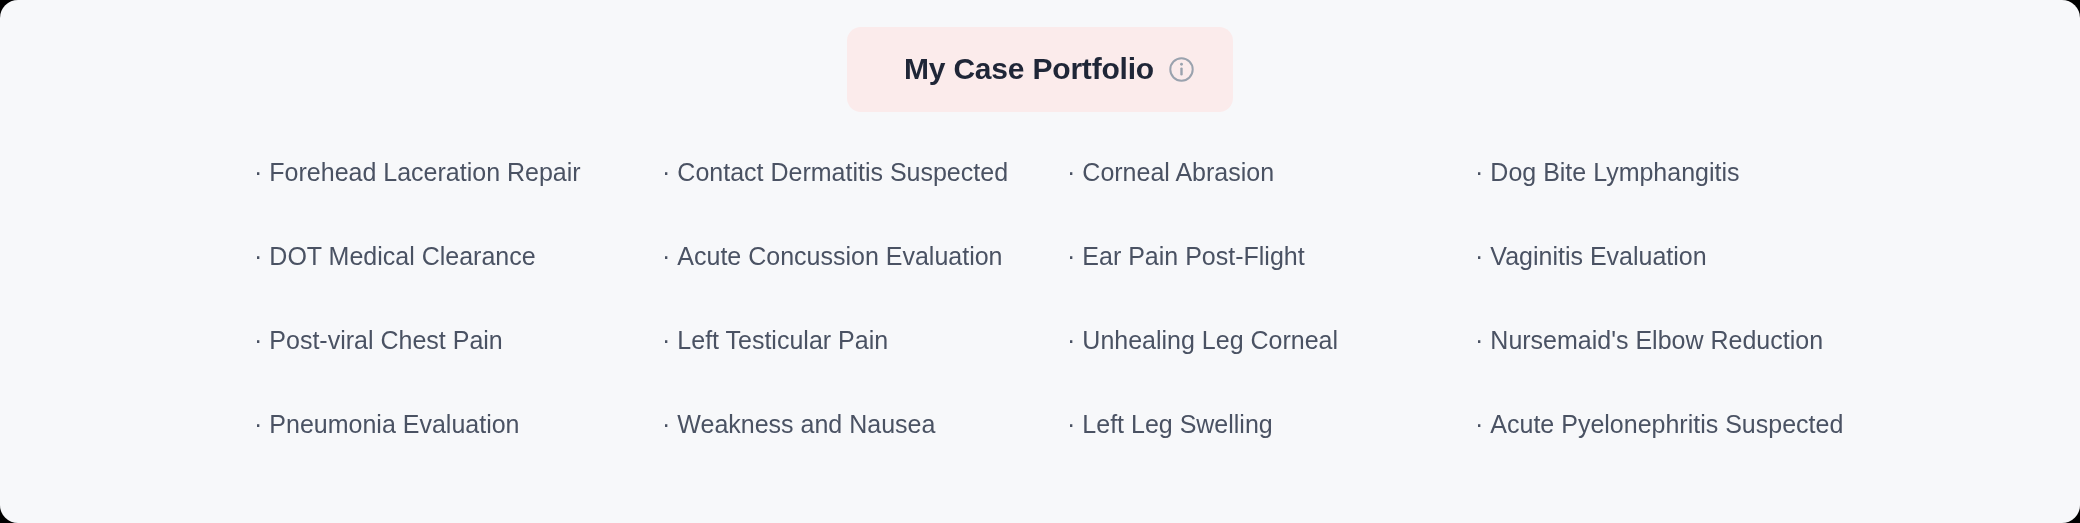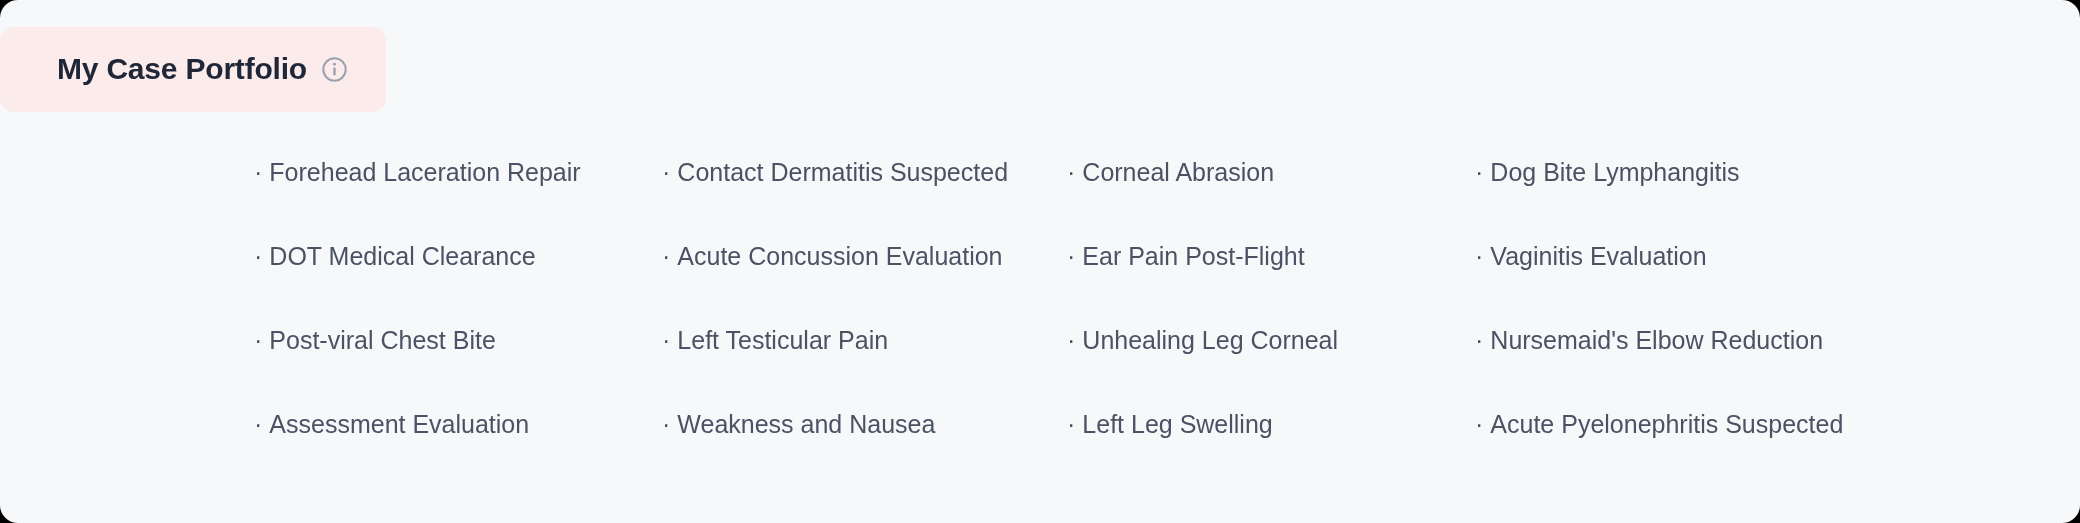--- a/index.html
+++ b/index.html
@@ -31,20 +31,21 @@
     overflow: hidden;
   }
 
   
   .header-row {
     position: absolute;
     left: 0;
     top: 27px;
     width: 2080px;
     display: flex;
+    justify-content: center;
     align-items: flex-start;
   }
 
   .title-pill {
     display: inline-flex;
     align-items: center;
     gap: 14px;
     background: #FBEBEB;
     border-radius: 14px;
     padding: 17px 38px 18px 57px;
@@ -122,24 +123,24 @@
 
     <div class="cases-grid">
         <div class="case-item"><span class="case-bullet">·</span><span>Forehead Laceration Repair</span></div>
         <div class="case-item"><span class="case-bullet">·</span><span>Contact Dermatitis Suspected</span></div>
         <div class="case-item"><span class="case-bullet">·</span><span>Corneal Abrasion</span></div>
         <div class="case-item"><span class="case-bullet">·</span><span>Dog Bite Lymphangitis</span></div>
         <div class="case-item"><span class="case-bullet">·</span><span>DOT Medical Clearance</span></div>
         <div class="case-item"><span class="case-bullet">·</span><span>Acute Concussion Evaluation</span></div>
         <div class="case-item"><span class="case-bullet">·</span><span>Ear Pain Post-Flight</span></div>
         <div class="case-item"><span class="case-bullet">·</span><span>Vaginitis Evaluation</span></div>
-        <div class="case-item"><span class="case-bullet">·</span><span>Post-viral Chest Bite</span></div>
+        <div class="case-item"><span class="case-bullet">·</span><span>Post-viral Chest Pain</span></div>
         <div class="case-item"><span class="case-bullet">·</span><span>Left Testicular Pain</span></div>
         <div class="case-item"><span class="case-bullet">·</span><span>Unhealing Leg Corneal</span></div>
         <div class="case-item"><span class="case-bullet">·</span><span>Nursemaid's Elbow Reduction</span></div>
-        <div class="case-item"><span class="case-bullet">·</span><span>Assessment Evaluation</span></div>
+        <div class="case-item"><span class="case-bullet">·</span><span>Pneumonia Evaluation</span></div>
         <div class="case-item"><span class="case-bullet">·</span><span>Weakness and Nausea</span></div>
         <div class="case-item"><span class="case-bullet">·</span><span>Left Leg Swelling</span></div>
         <div class="case-item"><span class="case-bullet">·</span><span>Acute Pyelonephritis Suspected</span></div>
       </div>
 
   </div>
 </div>
 
 </body></html>

